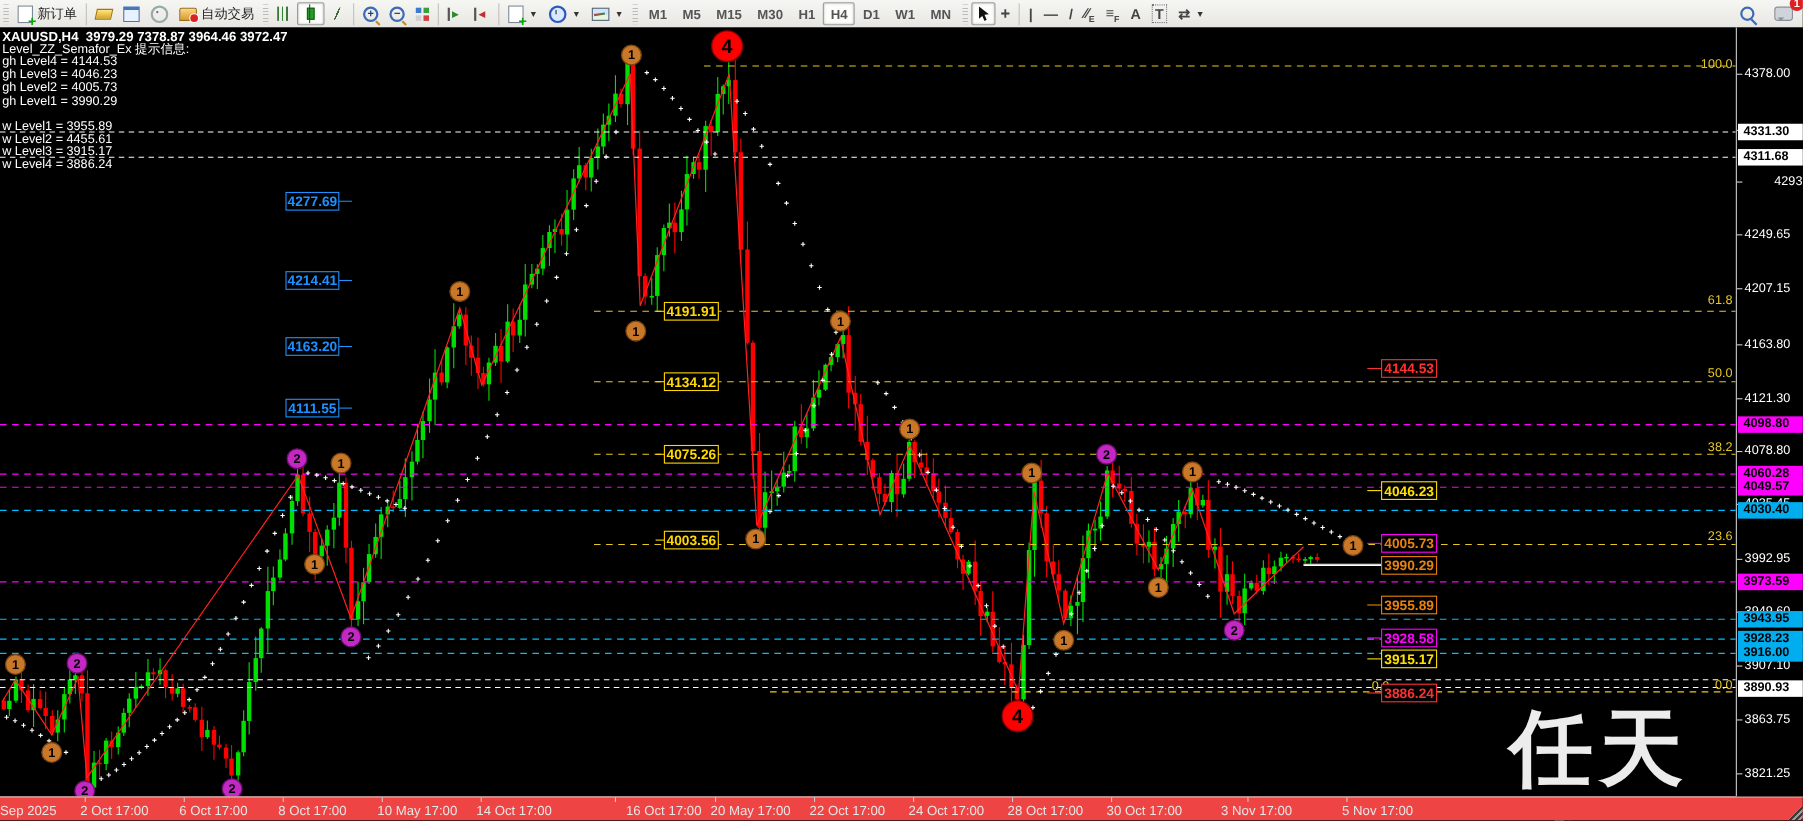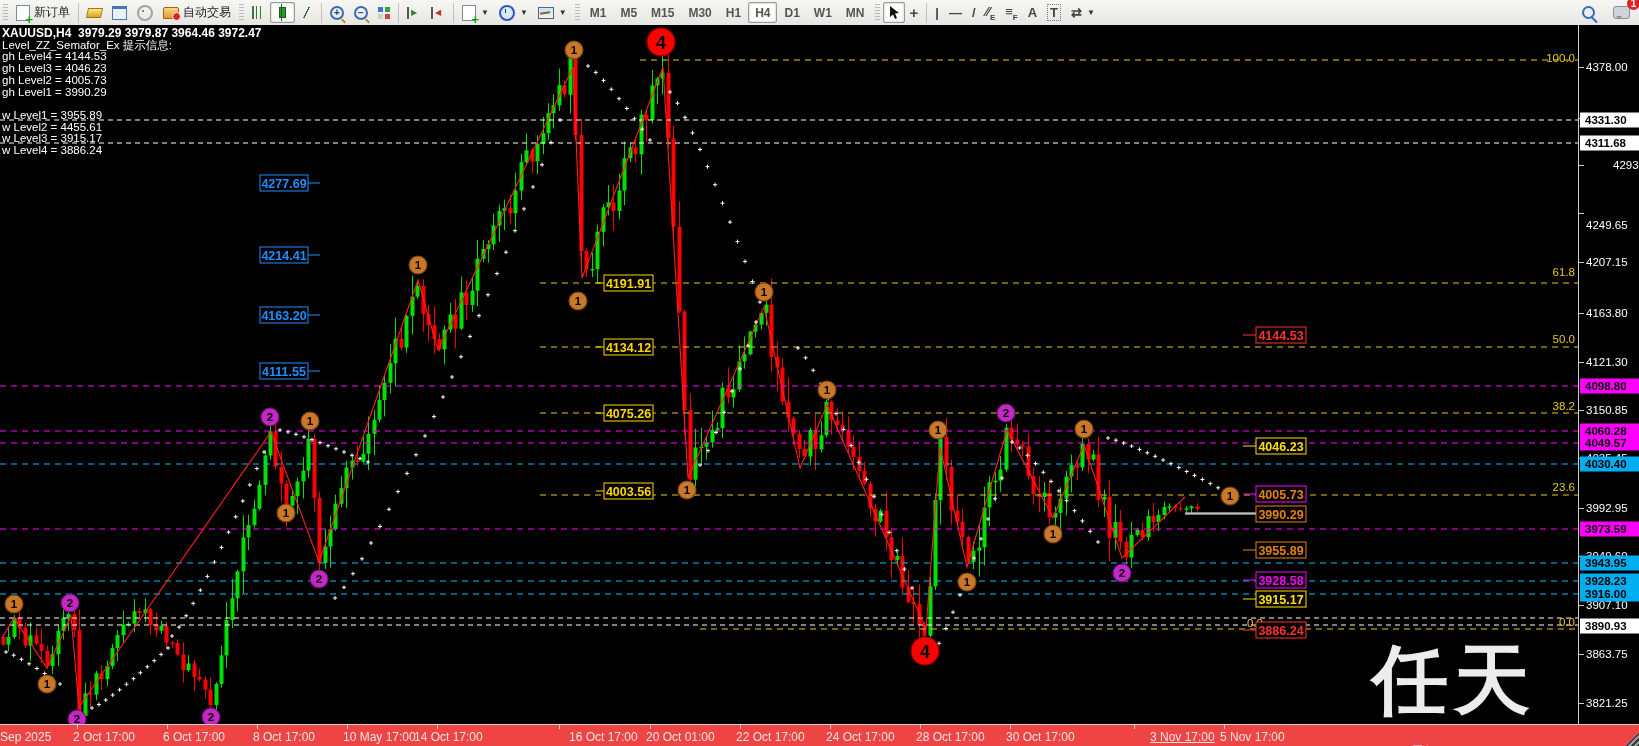--- a/index.html
+++ b/index.html
@@ -792,41 +792,41 @@
           <circle cx="1053" cy="534" r="9" fill="#C87828" stroke="#7a4410" stroke-width="1.2"></circle>
           <text x="1053" y="538" fill="#000" font-size="11.5" font-weight="bold" text-anchor="middle">1</text>
           <circle cx="1084" cy="429" r="9" fill="#C87828" stroke="#7a4410" stroke-width="1.2"></circle>
           <text x="1084" y="433" fill="#000" font-size="11.5" font-weight="bold" text-anchor="middle">1</text>
           <circle cx="1122" cy="573" r="9" fill="#C428C4" stroke="#6d106d" stroke-width="1.2"></circle>
           <text x="1122" y="577" fill="#000" font-size="11.5" font-weight="bold" text-anchor="middle">2</text>
           <circle cx="1230" cy="496" r="9" fill="#C87828" stroke="#7a4410" stroke-width="1.2"></circle>
           <text x="1230" y="500" fill="#000" font-size="11.5" font-weight="bold" text-anchor="middle">1</text>
         </g>
       </svg>
-    <div id="overlay-info"><div class="l0">XAUUSD,H4  3979.29 3979.87 3964.46 3972.47</div><div>Level_ZZ_Semafor_Ex 提示信息:</div><div>gh Level4 = 4144.53</div><div>gh Level3 = 4046.23</div><div>gh Level2 = 4005.73</div><div>gh Level1 = 3990.29</div><div>&nbsp;</div><div>w Level1 = 3955.89</div><div>w Level2 = 4455.61</div><div>w Level3 = 3915.17</div><div>w Level4 = 3886.24</div></div>
+    <div id="overlay-info"><div class="l0">XAUUSD,H4  3979.29 7378.87 3964.46 3972.47</div><div>Level_ZZ_Semafor_Ex 提示信息:</div><div>gh Level4 = 4144.53</div><div>gh Level3 = 4046.23</div><div>gh Level2 = 4005.73</div><div>gh Level1 = 3990.29</div><div>&nbsp;</div><div>w Level1 = 3955.89</div><div>w Level2 = 4455.61</div><div>w Level3 = 3915.17</div><div>w Level4 = 3886.24</div></div>
     <div id="watermark">任天成</div>
   </div>
 
   <div id="price-axis">
       <div class="pmark" style="top: 42px;"></div>
       <div class="ptick" style="top: 42px;">4378.00</div>
       <div class="pmark" style="top: 93px;"></div>
       <div class="ptick" style="top: 93px;">4335.50</div>
       <div class="pmark" style="top: 140px;"></div>
       <div class="ptick" style="top: 140px; margin-left: 27px;">4293.00</div>
       <div class="pmark" style="top: 188px;"></div>
-      <div class="ptick" style="top: 200px;">4249.65</div>
+      <div class="ptick" style="top: 188px;">4249.65</div>
       <div class="pmark" style="top: 237px;"></div>
       <div class="ptick" style="top: 237px;">4207.15</div>
       <div class="pmark" style="top: 288px;"></div>
       <div class="ptick" style="top: 288px;">4163.80</div>
       <div class="pmark" style="top: 337px;"></div>
       <div class="ptick" style="top: 337px;">4121.30</div>
       <div class="pmark" style="top: 385px;"></div>
-      <div class="ptick" style="top: 385px;">3150.85</div>
+      <div class="ptick" style="top: 385px;">4078.80</div>
       <div class="pmark" style="top: 433px;"></div>
       <div class="ptick" style="top: 433px;">4035.45</div>
       <div class="pmark" style="top: 483px;"></div>
       <div class="ptick" style="top: 483px;">3992.95</div>
       <div class="pmark" style="top: 531px;"></div>
       <div class="ptick" style="top: 531px;">3949.60</div>
       <div class="pmark" style="top: 580px;"></div>
       <div class="ptick" style="top: 580px;">3907.10</div>
       <div class="pmark" style="top: 629px;"></div>
       <div class="ptick" style="top: 629px;">3863.75</div>
@@ -848,33 +848,33 @@
       <div class="tlabel" style="left: 0px;">Sep 2025</div>
       <div class="ttick" style="left: 77px;"></div>
       <div class="tlabel" style="left: 73px;">2 Oct 17:00</div>
       <div class="ttick" style="left: 167px;"></div>
       <div class="tlabel" style="left: 163px;">6 Oct 17:00</div>
       <div class="ttick" style="left: 257px;"></div>
       <div class="tlabel" style="left: 253px;">8 Oct 17:00</div>
       <div class="ttick" style="left: 347px;"></div>
       <div class="tlabel" style="left: 343px;">10 May 17:00</div>
       <div class="ttick" style="left: 437px;"></div>
-      <div class="tlabel" style="left: 414px;">14 Oct 17:00</div>
+      <div class="tlabel" style="left: 433px;">14 Oct 17:00</div>
       <div class="ttick" style="left: 559px;"></div>
       <div class="tlabel" style="left: 569px;">16 Oct 17:00</div>
       <div class="ttick" style="left: 650px;"></div>
-      <div class="tlabel" style="left: 646px;">20 Oct 01:00</div>
+      <div class="tlabel" style="left: 646px;">20 May 17:00</div>
       <div class="ttick" style="left: 740px;"></div>
       <div class="tlabel" style="left: 736px;">22 Oct 17:00</div>
       <div class="ttick" style="left: 830px;"></div>
       <div class="tlabel" style="left: 826px;">24 Oct 17:00</div>
       <div class="ttick" style="left: 920px;"></div>
       <div class="tlabel" style="left: 916px;">28 Oct 17:00</div>
       <div class="ttick" style="left: 1010px;"></div>
       <div class="tlabel" style="left: 1006px;">30 Oct 17:00</div>
       <div class="ttick" style="left: 1134px;"></div>
-      <div class="tlabel" style="left: 1150px; text-decoration: underline;">3 Nov 17:00</div>
+      <div class="tlabel" style="left: 1110px;">3 Nov 17:00</div>
       <div class="ttick" style="left: 1224px;"></div>
       <div class="tlabel" style="left: 1220px;">5 Nov 17:00</div>
     </div>
   <div id="resize-grip"></div>
 
 </div>
 
 </body></html>

